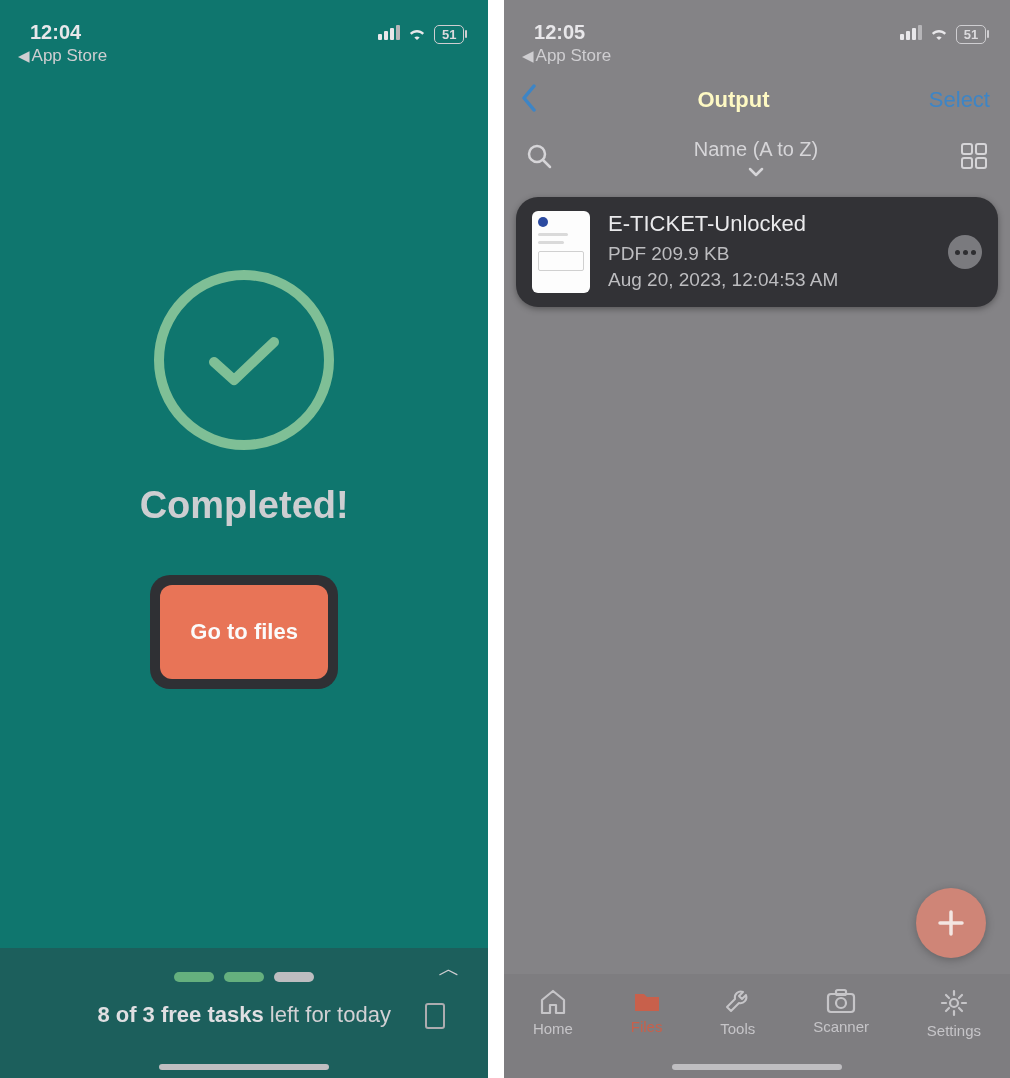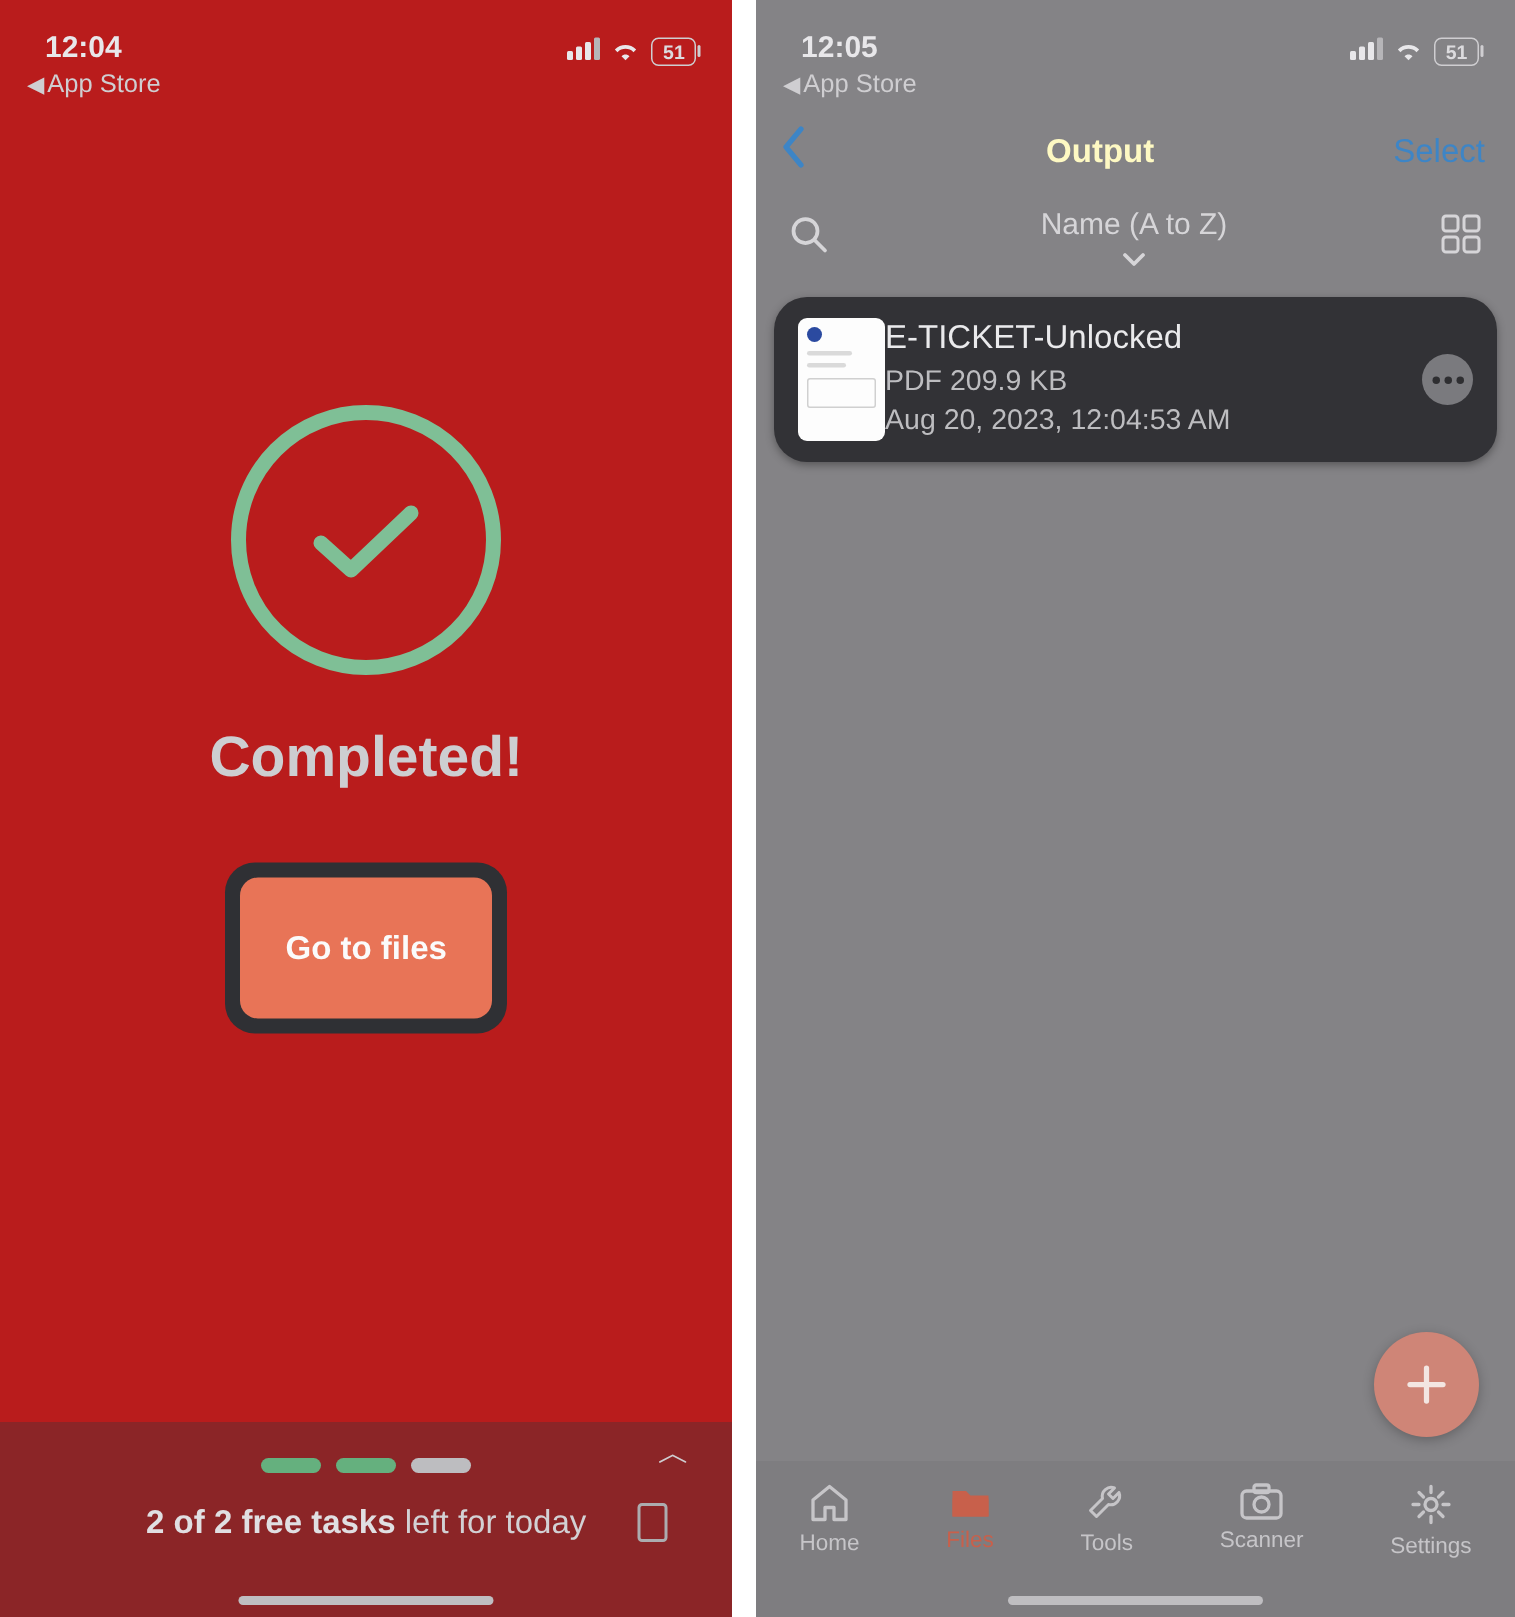--- a/index.html
+++ b/index.html
@@ -9,21 +9,21 @@
     background: #fff;
     font-family: -apple-system, BlinkMacSystemFont, "Segoe UI", sans-serif;
     display: flex;
     overflow: hidden;
   }
   .phone {
     height: 1078px;
     position: relative;
     overflow: hidden;
   }
-  .phone-left { width: 497px; background: #b91c1c; }
+  .phone-left { width: 497px; background: #0f766e; }
   .gap { width: 16px; background: #fff; height:1078px;}
   .phone-right { width: 515px; background: #848386; position: relative; }
 
   
   .status-bar {
     height: 46px;
     display: flex;
     justify-content: space-between;
     align-items: flex-end;
     padding: 0 24px 2px 30px;
@@ -127,21 +127,21 @@
   }
   .search-ic{ color:#d6d5d8; }
   .sort-btn{ color:#d6d5d8; font-size:20px; display:flex; align-items:center; gap:6px; cursor:pointer;flex-direction:column;}
   .grid-ic{ color:#d6d5d8; cursor:pointer;}
 
   .file-card{
     margin:20px 12px 0 12px;
     background:#323236;
     border-radius:22px;
     padding:14px 16px;
-    display:flex; align-items:center; 
+    display:flex; align-items:center; gap:18px;
     box-shadow:0 2px 6px rgba(0,0,0,0.35);
   }
   .thumb{
     width:58px;height:82px;border-radius:6px;background:#fdfdfd;
     position:relative; overflow:hidden; flex-shrink:0;
   }
   .thumb::before{content:"";position:absolute;top:6px;left:6px;width:10px;height:10px;border-radius:50%;background:#2b4aa0;}
   .thumb .line{position:absolute;left:6px;right:6px;height:3px;background:#dadada;border-radius:2px;}
   .thumb .l1{top:22px;width:30px;} .thumb .l2{top:30px;width:26px;}
   .thumb .box{position:absolute;left:6px;top:40px;right:6px;height:20px;border:1px solid #d0d0d0;border-radius:2px;}
@@ -217,21 +217,21 @@
   </div>
 
   <div class="bottom-panel">
     <span class="chevron-up">︿</span>
     <div class="pills">
       <span class="pill green"></span>
       <span class="pill green"></span>
       <span class="pill"></span>
     </div>
     <div class="tasks-text">
-      <span class="bold">2 of 2 free tasks</span><span> left for today</span>
+      <span class="bold">8 of 3 free tasks</span><span> left for today</span>
     </div>
     <span class="holder-icon">
       <svg width="22" height="28" viewBox="0 0 22 28">
           <rect x="2" y="2" width="18" height="24" rx="2" fill="none" stroke="#acacaf" stroke-width="2"></rect>
         </svg>
     </span>
     <div class="home-indicator"></div>
   </div>
 </div>
 

